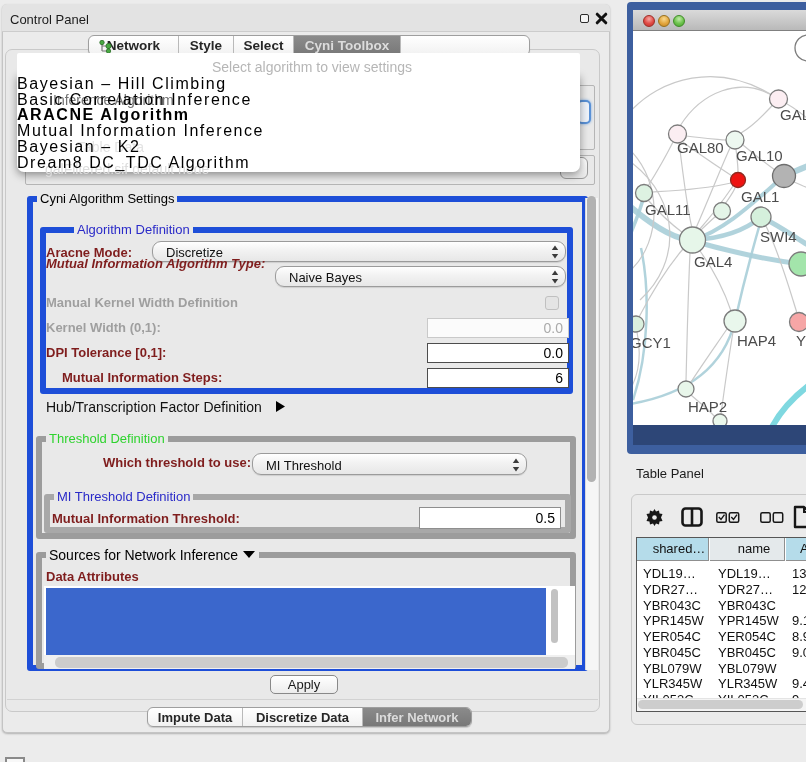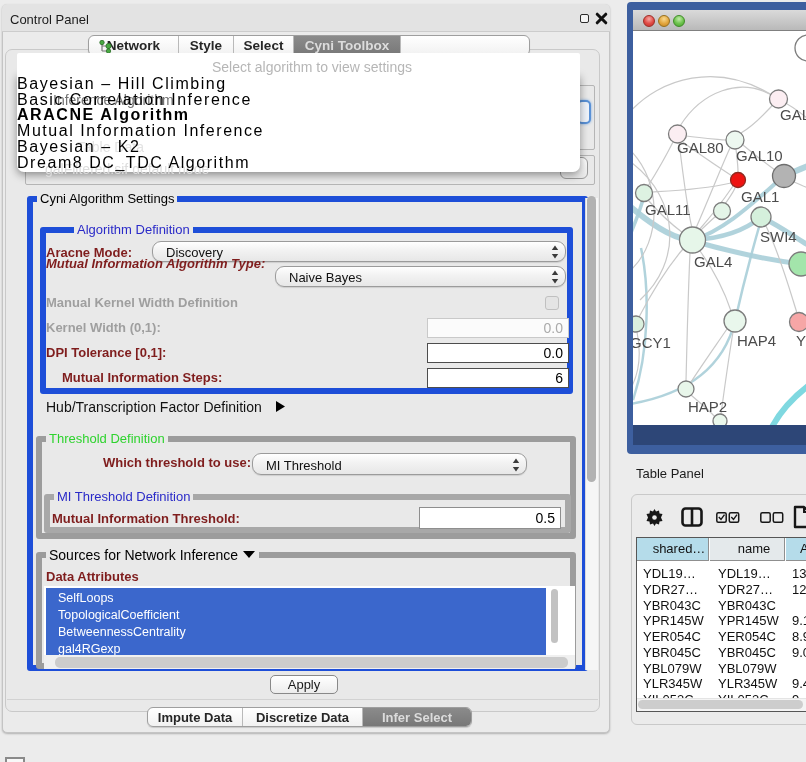--- a/index.html
+++ b/index.html
@@ -78,21 +78,21 @@
 
 <div class="abs" style="left:585px; top:198px; width:13px; height:472px; background:#f6f6f6; border-left:1px solid #dadada;"></div>
 <div class="abs" style="left:587px; top:196px; width:9px; height:286px; background:#b2b2b2; border-radius:5px;"></div>
 
 <fieldset style="left:40px; top:222px; width:533px; height:172px;padding-left:24px;">
  <legend style="color:#2a2ac8;">Algorithm Definition</legend>
 </fieldset>
 
 <div class="abs lbl bold" style="left:46px; top:245px;">Aracne Mode:</div>
 <div class="combo" style="left:152px; top:241px; width:414px; height:21px;">
-    <span class="ct">Discovery</span>
+    <span class="ct">Discretize</span>
  <svg class="st" width="8" height="14" viewBox="0 0 8 14">
       <path d="M4 0.5 L7.2 5 L0.8 5 Z" fill="#3a3a3a"></path>
       <path d="M4 13.5 L7.2 9 L0.8 9 Z" fill="#3a3a3a"></path>
     </svg>
 </div>
 
 <div class="abs lbl bold" style="left:46px; top:256px;font-style:italic;">Mutual Information Algorithm Type:</div>
 <div class="combo" style="left:275px; top:266px; width:291px; height:21px;">
     <span class="ct">Naive Bayes</span>
  <svg class="st" width="8" height="14" viewBox="0 0 8 14">
@@ -139,33 +139,32 @@
 
 <fieldset style="left:36px; top:547px; width:540px; height:122px; border-color:#9c9c9c;">
  <legend style="color:#000; font-size:14px;">Sources for Network Inference <svg width="14" height="9" viewBox="0 0 14 9" style="vertical-align:1px;">
         <path d="M1 1 L13 1 L7 8 Z" fill="#000"></path>
       </svg></legend>
 </fieldset>
 <div class="abs lbl bold" style="left:46px; top:569px;">Data Attributes</div>
 
 <div class="abs" style="left:44px; top:586px; width:531px; height:69px; background:#fff; overflow:hidden;">
  <div class="abs" style="left:2px; top:2px; width:500px; height:67px; background:#3b67cc;"></div>
- <div class="abs" style="left:14px; top:4px; font-size:12.5px; color:#fff; line-height:17px;">SelfLoops<br>TopologicalCoefficient<br>BetweennessCentrality<br>gal4RGexp</div>
  <div class="abs" style="left:507px; top:3px; width:7px; height:54px; background:#c2c2c2; border-radius:4px;"></div>
 </div>
 
 <div class="abs" style="left:44px; top:655px; width:531px; height:14px; background:#f0f0f0;"></div>
 <div class="abs" style="left:55px; top:657px; width:513px; height:11px; background:#cccccc; border-radius:5px;"></div>
 
 <div class="abs" style="left:270px; top:675px; width:68px; height:19px; background:linear-gradient(#ffffff,#f4f4f4 60%,#ececec); border:1px solid #898989; border-radius:5px; text-align:center; font-size:13px; color:#1a1a1a; line-height:17px;">Apply</div>
 
 <div class="seg" style="left:147px; top:707px; height:20px;">
  <div class="s" style="font-size:13px; line-height:19px; width:95px;">Impute Data</div>
  <div class="s" style="font-size:13px; line-height:19px; width:120px;">Discretize Data</div>
- <div class="s sel" style="font-size:13px; line-height:19px; width:108px;">Infer Select</div>
+ <div class="s sel" style="font-size:13px; line-height:19px; width:108px;">Infer Network</div>
 </div>
 
 <div class="abs" style="left:5px; top:757px; width:20px; height:14px; border:2px solid #8a8a8a; background:#f8f8f8;"></div>
 
 <div class="abs" id="netwin" style="left:627px; top:2px; width:179px; height:452px; background:#3d5f9f; border-radius:4px 0 0 4px;"></div>
 <div class="abs" style="left:633px; top:10px; width:173px; height:21px; background:linear-gradient(#dadada,#b9b9b9); border-bottom:1px solid #808080;"></div>
 <div class="abs" style="left:643px; top:14.5px; width:12px; height:12px; border-radius:50%; background:radial-gradient(circle at 50% 30%, #f5a8a4, #e04a44 55%, #c5322c); border:1px solid #9d2d26;"></div>
 <div class="abs" style="left:658px; top:14.5px; width:12px; height:12px; border-radius:50%; background:radial-gradient(circle at 50% 30%, #f8d98e, #e2a53c 55%, #c5851f); border:1px solid #97701c;"></div>
 <div class="abs" style="left:673px; top:14.5px; width:12px; height:12px; border-radius:50%; background:radial-gradient(circle at 50% 30%, #c2ecaa, #6cc24c 55%, #4aa32f); border:1px solid #3f8c27;"></div>
 

